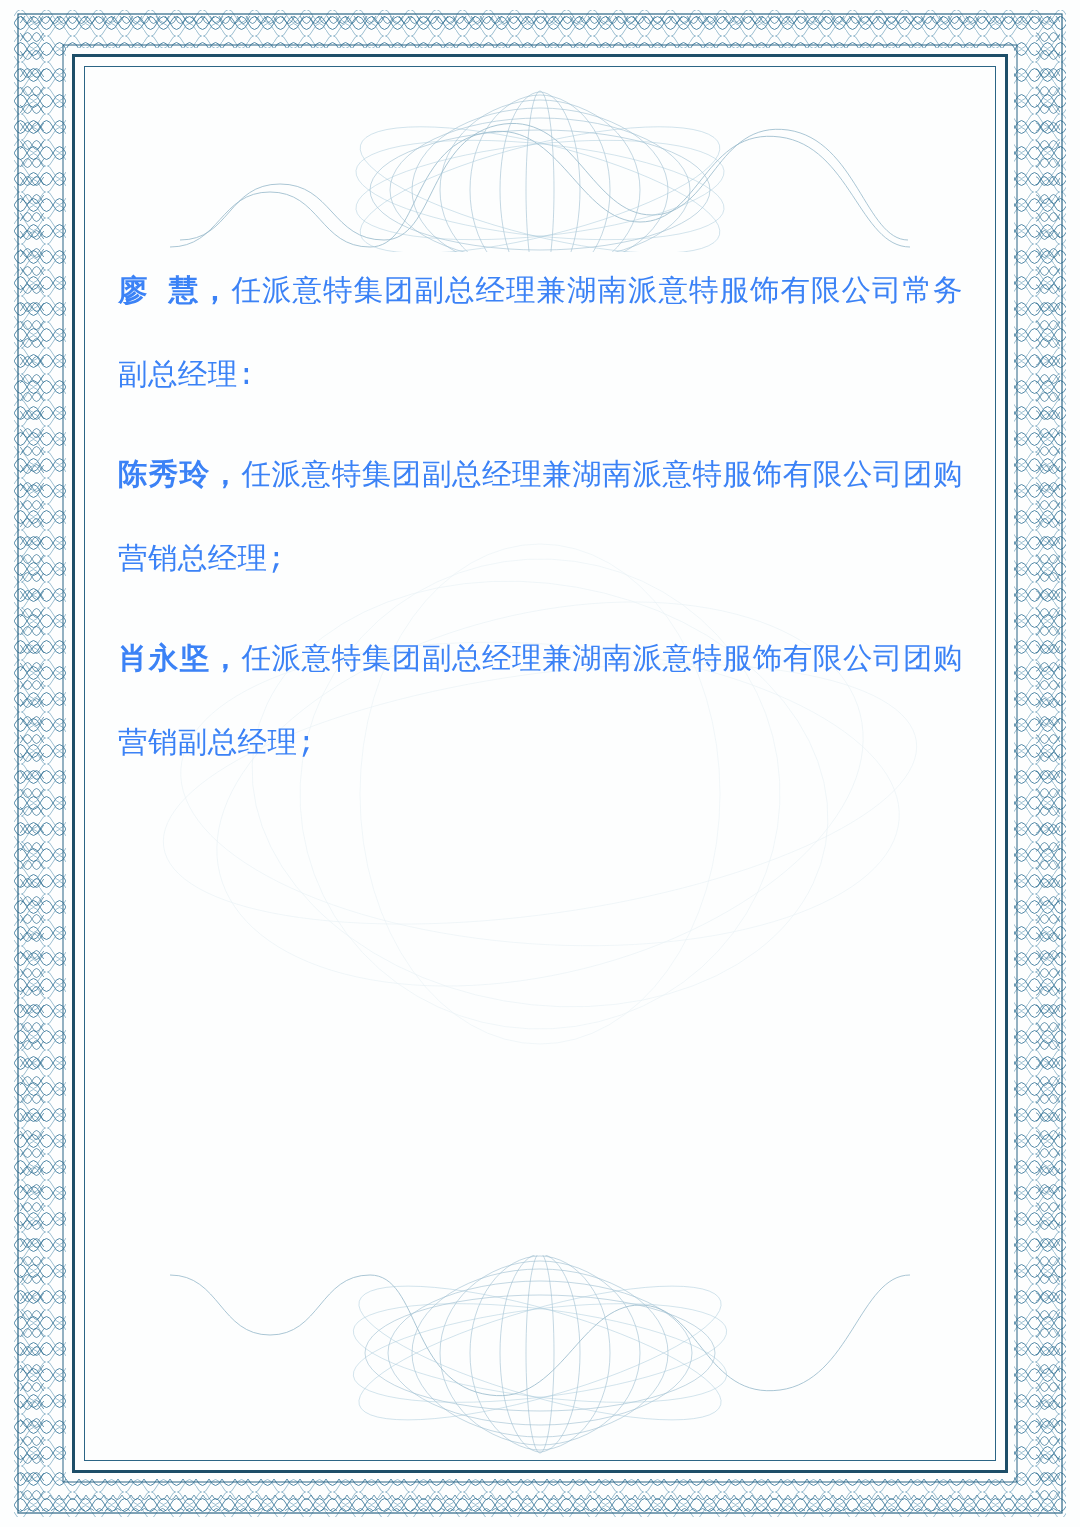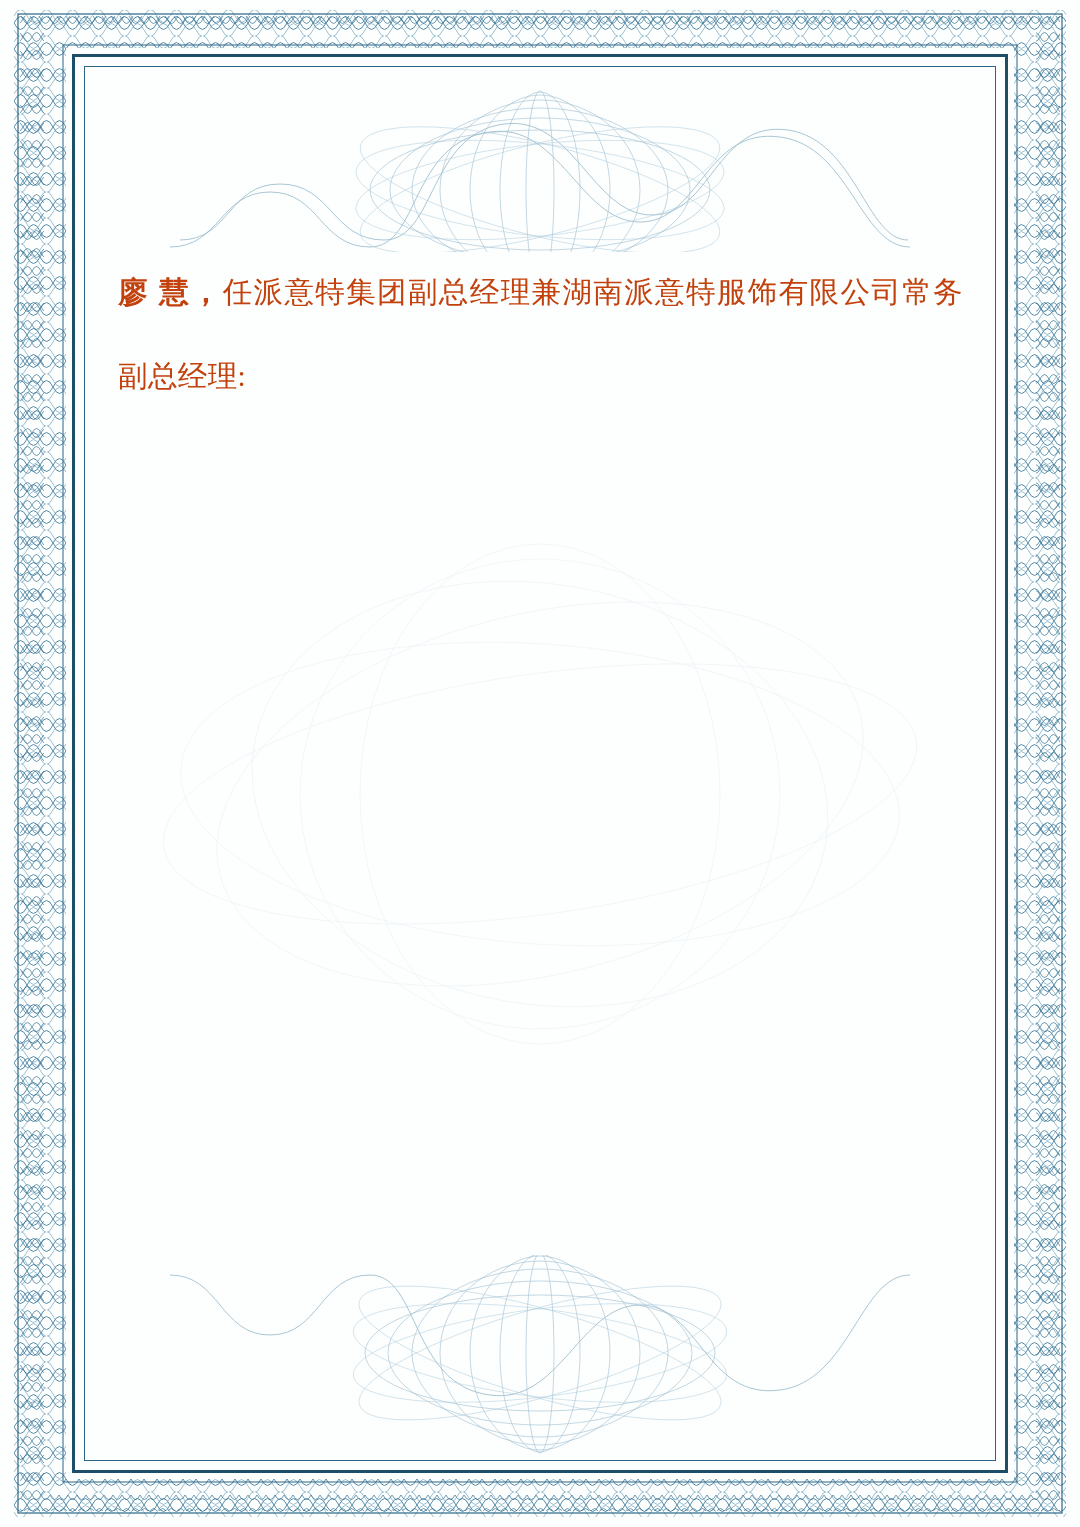--- a/index.html
+++ b/index.html
@@ -83,24 +83,24 @@
     left: 118px;
     top: 250px;
     width: 845px;
     box-sizing: border-box;
   }
 
   .para {
     margin: 0 0 16px 0;
     font-size: 29.5px;
     line-height: 84px;
-    color: #c2410c;
+    color: #3b82f6;
     letter-spacing: 0.4px;
     text-align: justify;
-    font-family: Liberation Serif, serif;
+    font-family: Liberation Mono, monospace;
   }
   .para:last-child { margin-bottom: 0; }
 
   .person-name {
     font-weight: bold;
     letter-spacing: 1.2px;
   }
 </style>
 </head>
 <body>
@@ -196,15 +196,21 @@
         <ellipse cx="410" cy="280" rx="240" ry="235" transform="rotate(-3 410 280)"></ellipse>
         <ellipse cx="410" cy="280" rx="180" ry="250"></ellipse>
       </g>
     </svg>
   </div>
 
   <div class="content">
     <p class="para">
       <span class="person-name">廖 慧，</span><span>任派意特集团副总经理兼湖南派意特服饰有限公司常务副总经理:</span>
     </p>
+    <p class="para">
+      <span class="person-name">陈秀玲，</span><span>任派意特集团副总经理兼湖南派意特服饰有限公司团购营销总经理;</span>
+    </p>
+    <p class="para">
+      <span class="person-name">肖永坚，</span><span>任派意特集团副总经理兼湖南派意特服饰有限公司团购营销副总经理;</span>
+    </p>
   </div>
 
 </div>
 
 </body></html>

